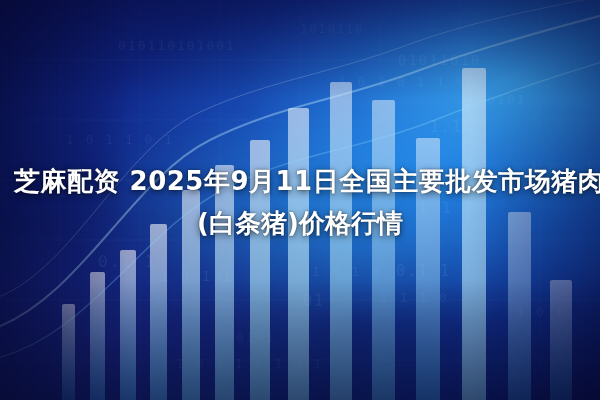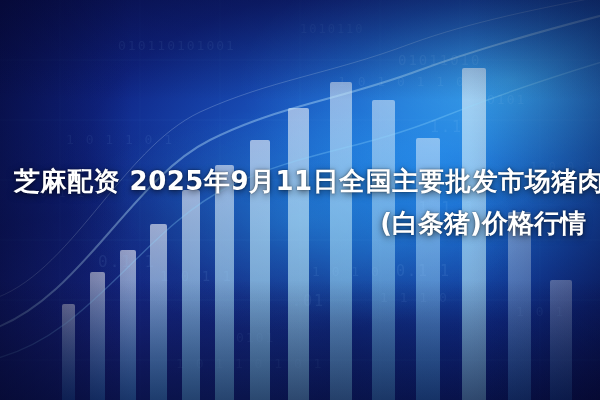--- a/index.html
+++ b/index.html
@@ -98,21 +98,20 @@
     font-weight: 700;
     letter-spacing: 0.5px;
     text-shadow: 0 2px 7px rgba(0,0,0,0.62), 0 0 2px rgba(0,0,0,0.5);
   }
   .title-line {
     display: block;
     white-space: nowrap;
   }
   .title-line.second {
     letter-spacing: 0px;
-    text-align: right;
   }
 </style>
 </head>
 <body>
 
 <div id="stage">
 
   <div class="bg-base"></div>
 
   <svg class="gridlines" width="600" height="400" viewBox="0 0 600 400">

